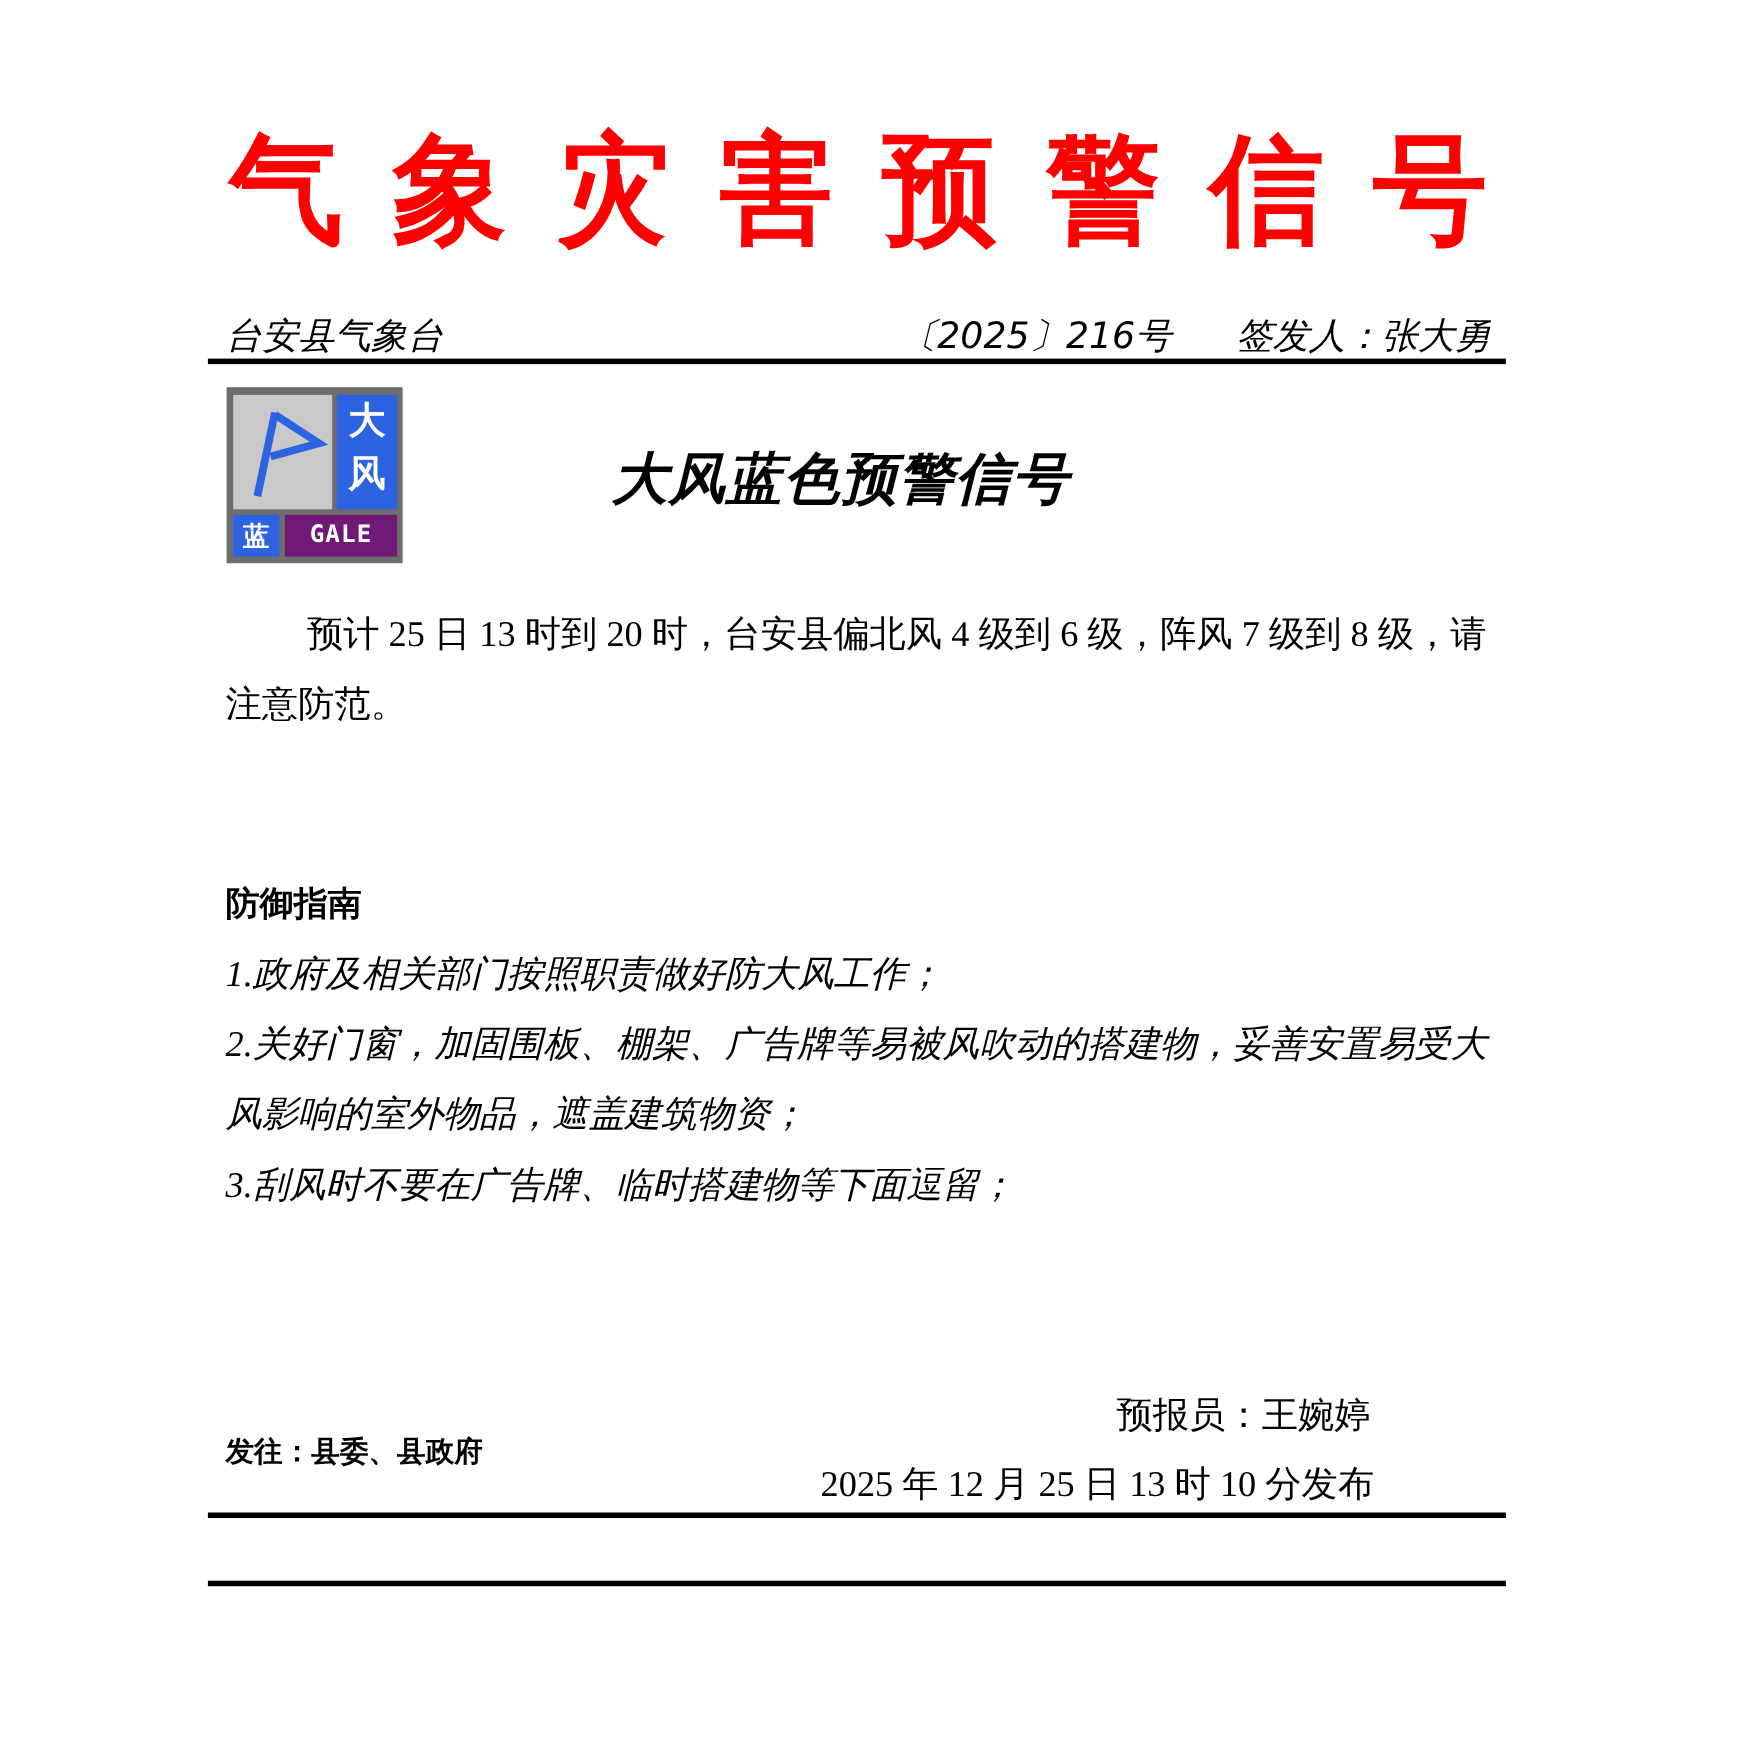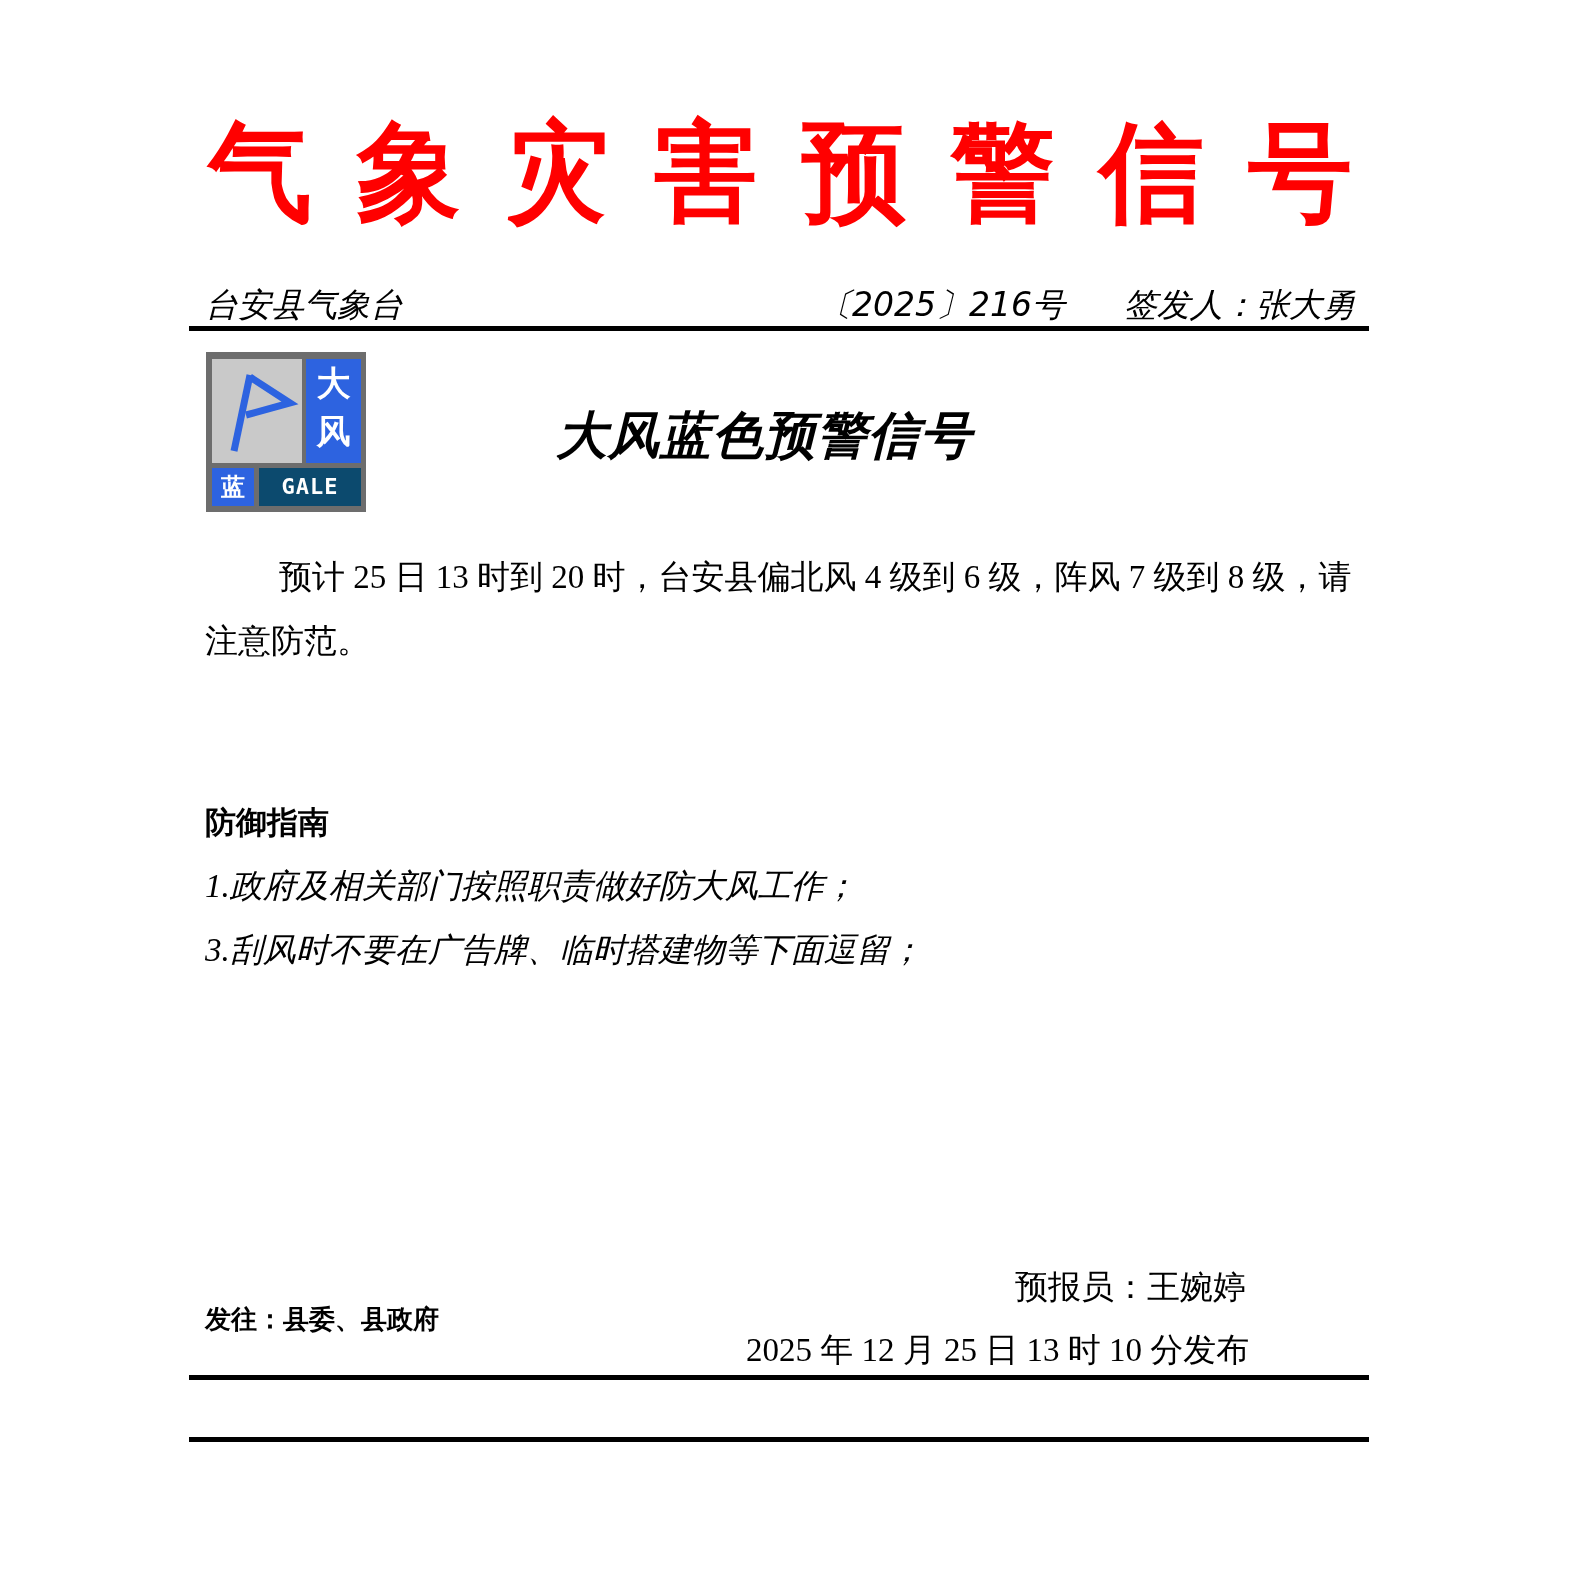--- a/index.html
+++ b/index.html
@@ -27,21 +27,21 @@
 
   .badge {
     left: 206px; top: 352px; width: 160px; height: 160px;
     background: #6d6d6d; box-sizing: border-box;
   }
   .badge .flag-panel { position: absolute; left: 6px; top: 7px; width: 90px; height: 104px; background: #c9c9c9; }
   .badge .text-panel { position: absolute; left: 100px; top: 7px; width: 55px; height: 104px; background: #2d63e0;
     color: #fff; font-family: "DejaVu Sans", sans-serif; font-weight: bold; font-size: 34px; line-height: 48px; text-align: center; }
   .badge .lvl-panel { position: absolute; left: 6px; top: 116px; width: 42px; height: 38px; background: #2d63e0;
     color: #fff; font-family: "DejaVu Sans", sans-serif; font-weight: bold; font-size: 24px; line-height: 38px; text-align: center; }
-  .badge .en-panel { position: absolute; left: 53px; top: 116px; width: 102px; height: 38px; background: #0c4a6e;
+  .badge .en-panel { position: absolute; left: 53px; top: 116px; width: 102px; height: 38px; background: #701a75;
     color: #fff; font-family: "DejaVu Sans Mono", monospace; font-weight: bold; font-size: 22px; line-height: 38px; text-align: center; letter-spacing: 1px; }
 
   .signal-title {
     left: 556px; top: 402px; font-family: "DejaVu Serif", "Liberation Serif", serif;
     font-size: 51px; font-weight: bold; letter-spacing: 1px; font-style: italic;
   }
   .body-text {
     font-family: "Liberation Serif", "DejaVu Serif", serif; font-size: 33px; line-height: 64px;
   }
   .forecast { left: 205px; top: 545px; width: 1150px; text-indent: 74px; }
@@ -88,20 +88,21 @@
   <div class="en-panel">GALE</div>
 </div>
 
 <div class="abs signal-title">大风蓝色预警信号</div>
 
 <div class="abs body-text forecast">预计 25 日 13 时到 20 时，台安县偏北风 4 级到 6 级，阵风 7 级到 8 级，请注意防范。</div>
 
 <div class="abs guide-title">防御指南</div>
 <div class="abs body-text guide-list">
   <div>1.政府及相关部门按照职责做好防大风工作；</div>
+  <div>2.关好门窗，加固围板、棚架、广告牌等易被风吹动的搭建物，妥善安置易受大风影响的室外物品，遮盖建筑物资；</div>
   <div>3.刮风时不要在广告牌、临时搭建物等下面逗留；</div>
 </div>
 
 <div class="abs body-text forecaster">预报员：王婉婷</div>
 <div class="abs body-text issued">2025 年 12 月 25 日 13 时 10 分发布</div>
 <div class="abs rule-thick rule-bottom1"></div>
 <div class="abs recipients">发往：县委、县政府</div>
 <div class="abs rule-thick rule-bottom2"></div>
 
 </body></html>

